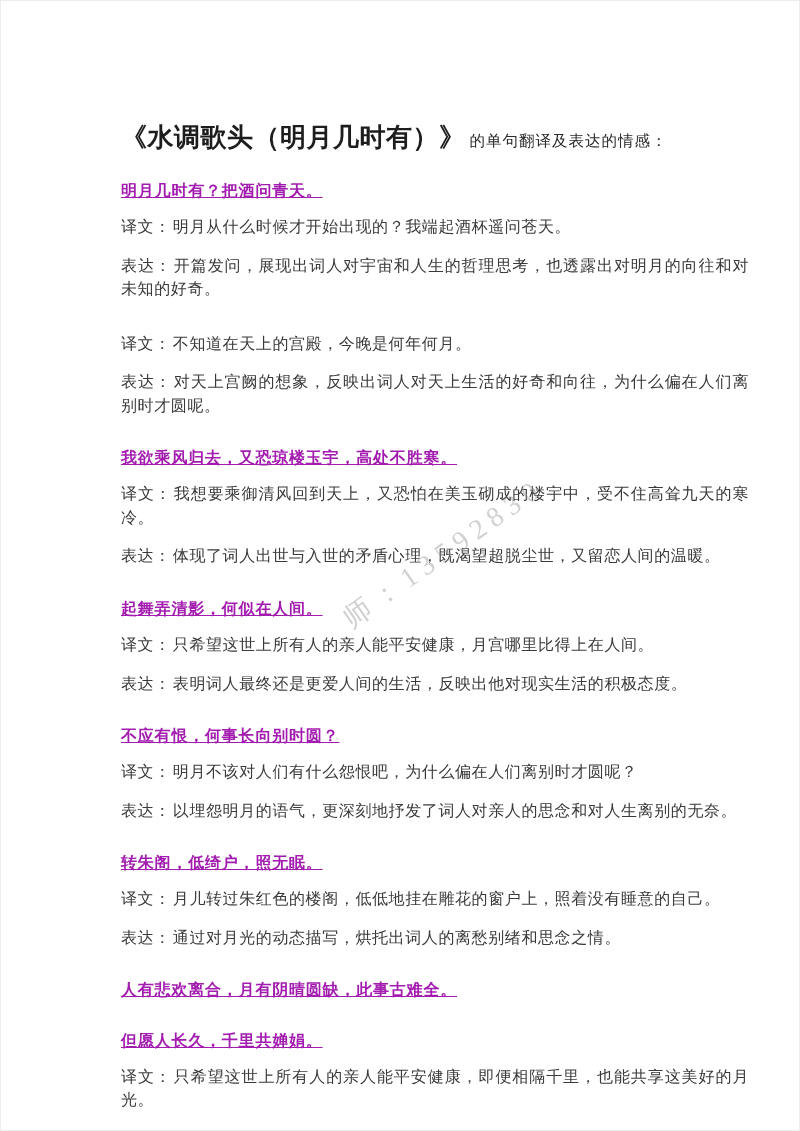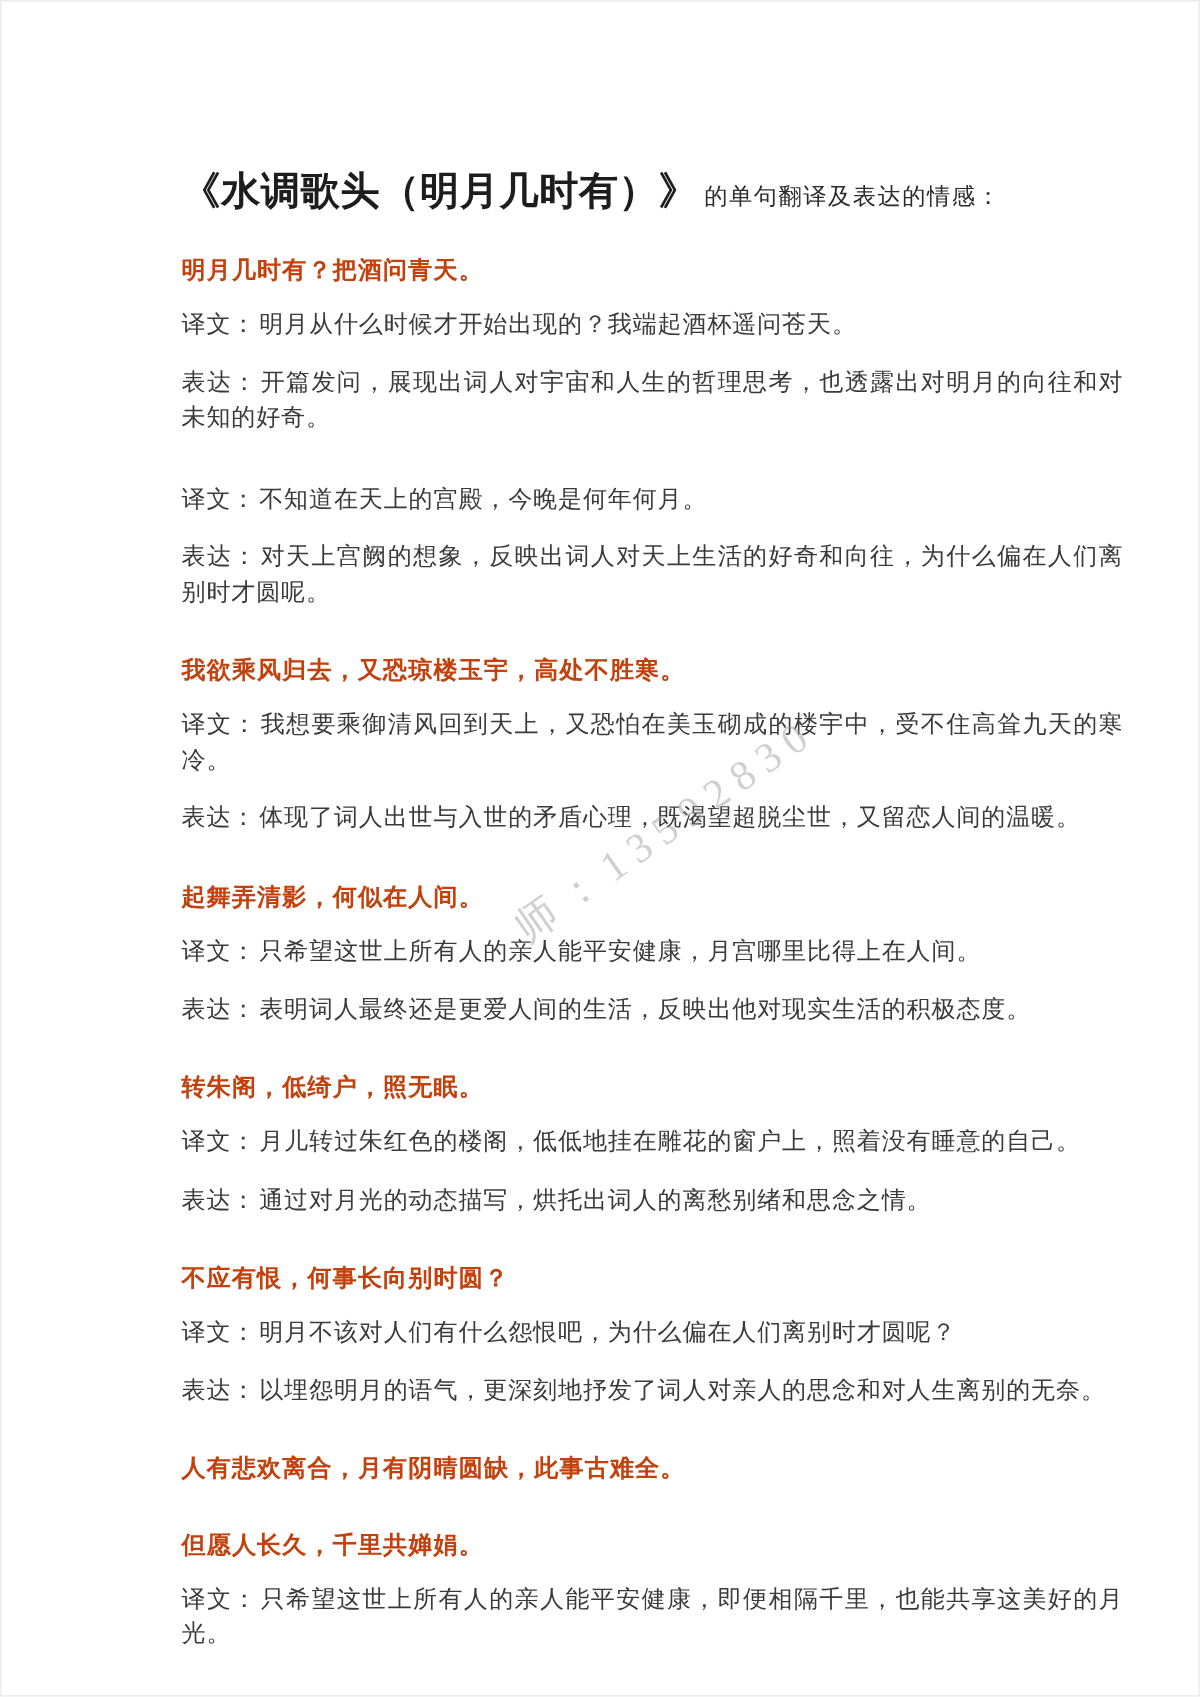--- a/index.html
+++ b/index.html
@@ -7,21 +7,21 @@
   body {
     width: 800px;
     height: 1131px;
     position: relative;
     font-family: "Liberation Serif", "DejaVu Serif", serif;
     border: 1px solid #ececec;
     overflow: hidden;
   }
   .page {
     position: absolute;
-    top: 0; left: 0;
+    top: 10px; left: 0;
     width: 800px; height: 822px;
     padding: 106px 52px 40px 120px;
   }
   .title {
     font-weight: normal;
     margin-bottom: 26px;
     color: #1d1d1d;
     white-space: nowrap;
   }
   .title-main {
@@ -32,24 +32,25 @@
   .title-suffix {
     font-size: 15.5px;
     letter-spacing: 1px;
     color: #2a2a2a;
     margin-left: 4px;
   }
   .sec { margin-bottom: 31px; }
   .sec .line {
     font-size: 16px;
     font-weight: bold;
-    color: #c2410c;
+    color: #a21caf;
     letter-spacing: 0.8px;
     margin-bottom: 7px;
     line-height: 1.2;
+    text-decoration: underline;
   }
   .sec p.body {
     font-size: 16px;
     color: #3a3a3a;
     line-height: 23.5px;
     letter-spacing: 0.6px;
     text-align: justify;
     margin-top: 15px;
   }
   .sec p.body .lbl { margin-right: 2px; }
@@ -93,29 +94,29 @@
     <p class="body"><span class="lbl">表达：</span><span>体现了词人出世与入世的矛盾心理，既渴望超脱尘世，又留恋人间的温暖。</span></p>
   </section>
 
   <section class="sec">
     <h2 class="line">起舞弄清影，何似在人间。</h2>
     <p class="body"><span class="lbl">译文：</span><span>只希望这世上所有人的亲人能平安健康，月宫哪里比得上在人间。</span></p>
     <p class="body"><span class="lbl">表达：</span><span>表明词人最终还是更爱人间的生活，反映出他对现实生活的积极态度。</span></p>
   </section>
 
   <section class="sec">
+    <h2 class="line">不应有恨，何事长向别时圆？</h2>
+    <p class="body"><span class="lbl">译文：</span><span>明月不该对人们有什么怨恨吧，为什么偏在人们离别时才圆呢？</span></p>
+    <p class="body"><span class="lbl">表达：</span><span>以埋怨明月的语气，更深刻地抒发了词人对亲人的思念和对人生离别的无奈。</span></p>
+  </section>
+
+  <section class="sec">
     <h2 class="line">转朱阁，低绮户，照无眠。</h2>
     <p class="body"><span class="lbl">译文：</span><span>月儿转过朱红色的楼阁，低低地挂在雕花的窗户上，照着没有睡意的自己。</span></p>
     <p class="body"><span class="lbl">表达：</span><span>通过对月光的动态描写，烘托出词人的离愁别绪和思念之情。</span></p>
-  </section>
-
-  <section class="sec">
-    <h2 class="line">不应有恨，何事长向别时圆？</h2>
-    <p class="body"><span class="lbl">译文：</span><span>明月不该对人们有什么怨恨吧，为什么偏在人们离别时才圆呢？</span></p>
-    <p class="body"><span class="lbl">表达：</span><span>以埋怨明月的语气，更深刻地抒发了词人对亲人的思念和对人生离别的无奈。</span></p>
   </section>
 
   <section class="sec">
     <h2 class="line">人有悲欢离合，月有阴晴圆缺，此事古难全。</h2>
   </section>
 
   <section class="sec">
     <h2 class="line">但愿人长久，千里共婵娟。</h2>
     <p class="body"><span class="lbl">译文：</span><span>只希望这世上所有人的亲人能平安健康，即便相隔千里，也能共享这美好的月光。</span></p>
 

